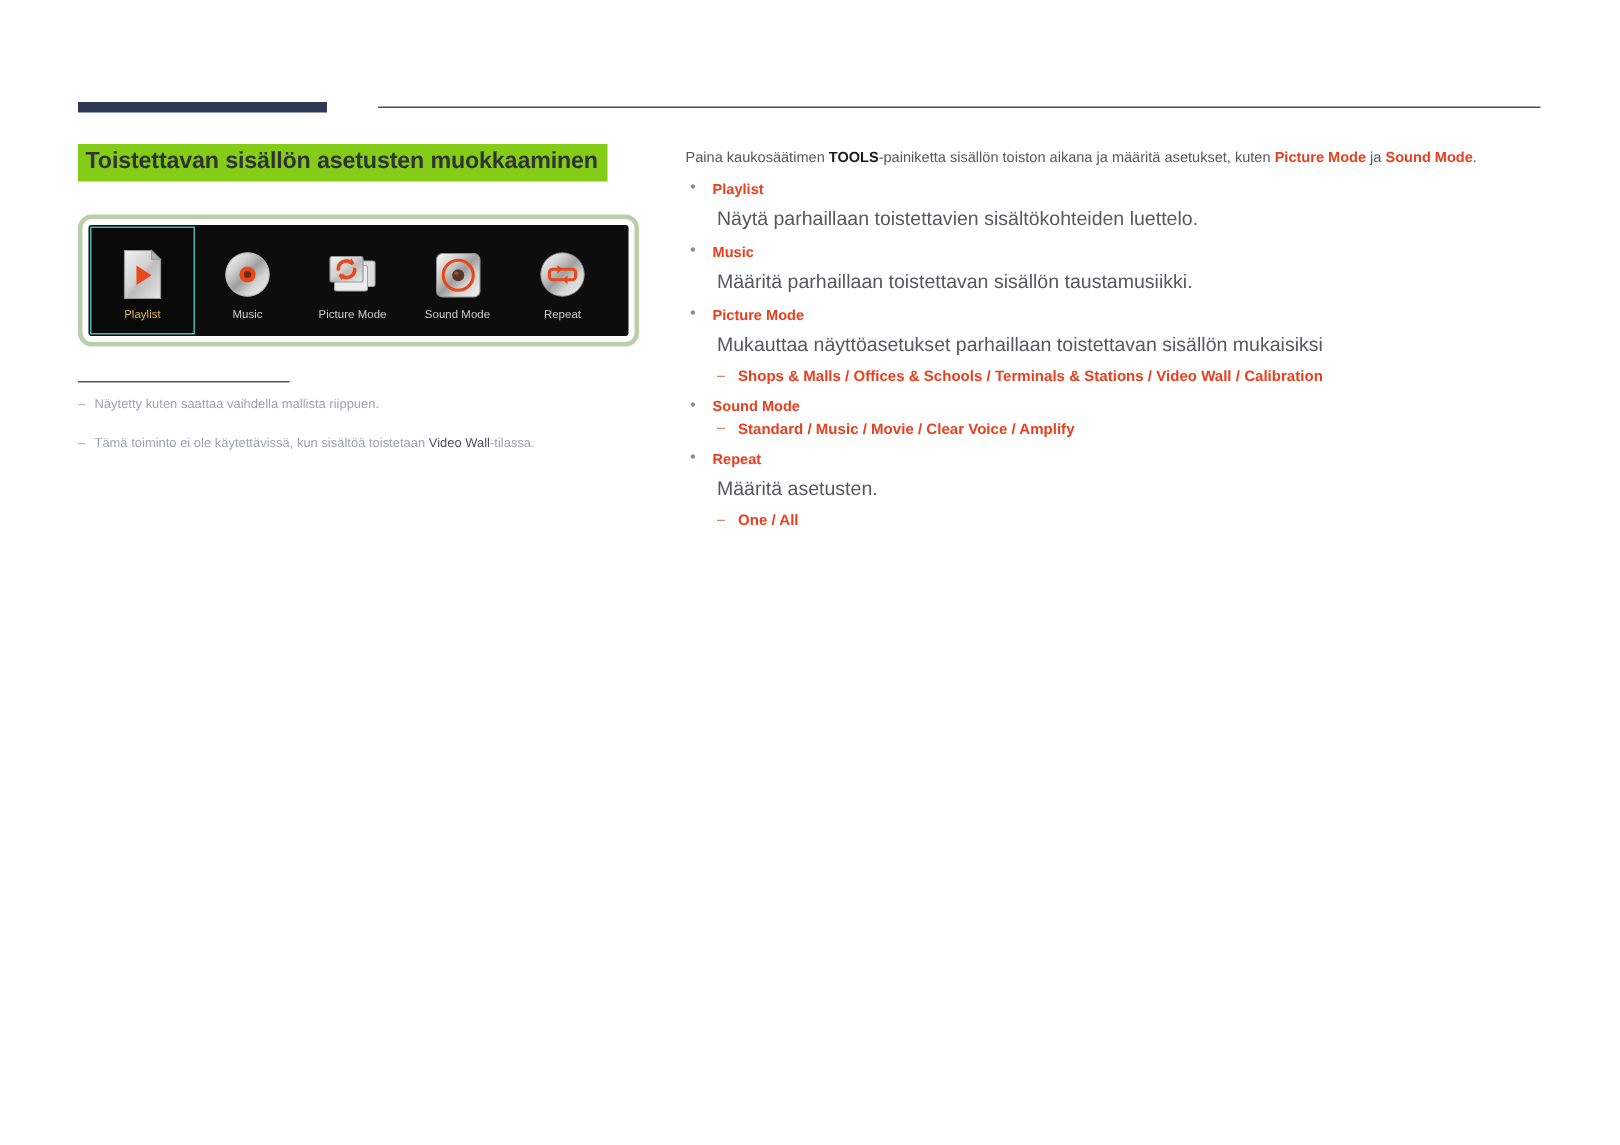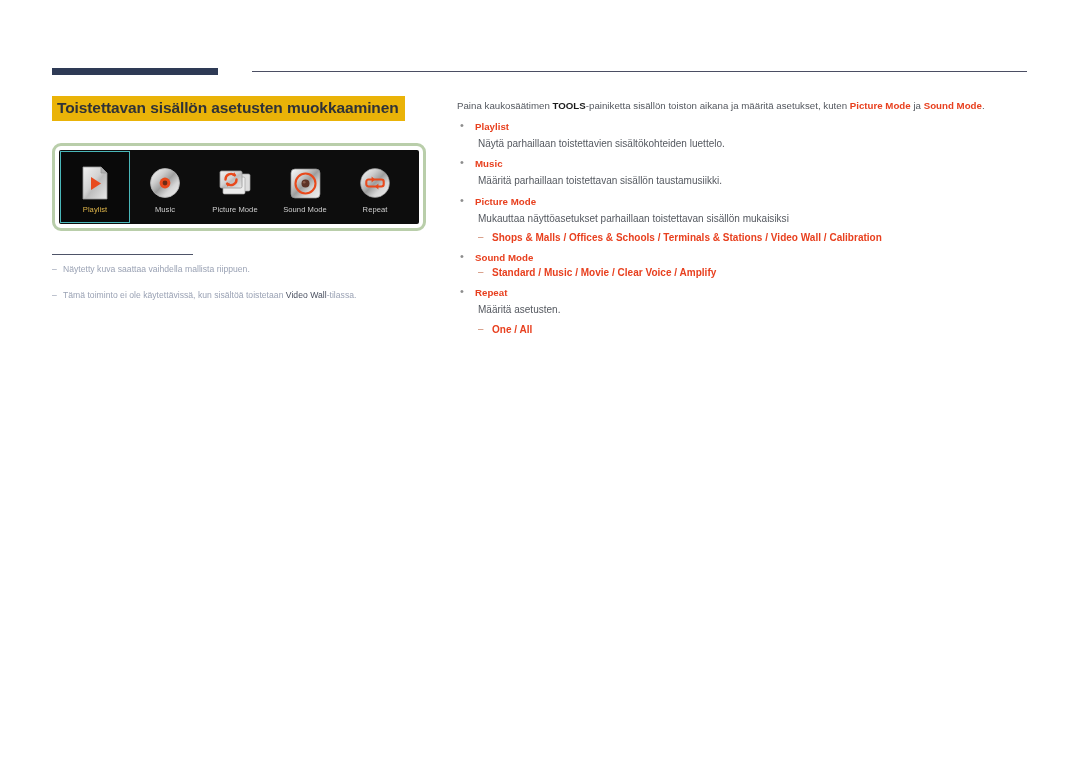--- a/index.html
+++ b/index.html
@@ -35,21 +35,21 @@
 
   
   #left-col {
     position: absolute;
     left: 52px;
     top: 96px;
     width: 375px;
   }
   #page-title {
     display: inline-block;
-    background: #eab308;
+    background: #84cc16;
     color: #2f3237;
     font-size: 15.5px;
     font-weight: bold;
     letter-spacing: -0.1px;
     padding: 3px 6px 4px 5px;
     line-height: 1.15;
     white-space: nowrap;
   }
 
   
@@ -183,21 +183,21 @@
     box-sizing: border-box;
   }
   .blk-head .htxt {
     color: #e8401f;
     font-weight: bold;
     font-size: 9.7px;
     letter-spacing: 0.02px;
   }
   .blk-desc {
     margin-left: 21px;
-    font-size: 10px;
+    font-size: 13px;
     color: #54585f;
     line-height: 1.55;
     padding-top: 2px;
     padding-bottom: 4px;
     letter-spacing: 0.01px;
   }
   .blk-sub {
     display: flex;
     margin-left: 21px;
     padding-bottom: 4px;
@@ -308,21 +308,21 @@
     </div>
 
   </div>
 </div>
 
 <div id="foot-rule"></div>
 <div id="footnotes">
   <div class="footnote">
     <span class="fdash">–</span>
     <span>
-      <span>Näytetty kuva saattaa vaihdella mallista riippuen.</span>
+      <span>Näytetty kuten saattaa vaihdella mallista riippuen.</span>
     </span>
   </div>
   <div class="footnote">
     <span class="fdash">–</span>
     <span>
       <span>Tämä toiminto ei ole käytettävissä, kun sisältöä toistetaan </span><b>Video Wall</b><span>-tilassa.</span>
     </span>
   </div>
 </div>
 

